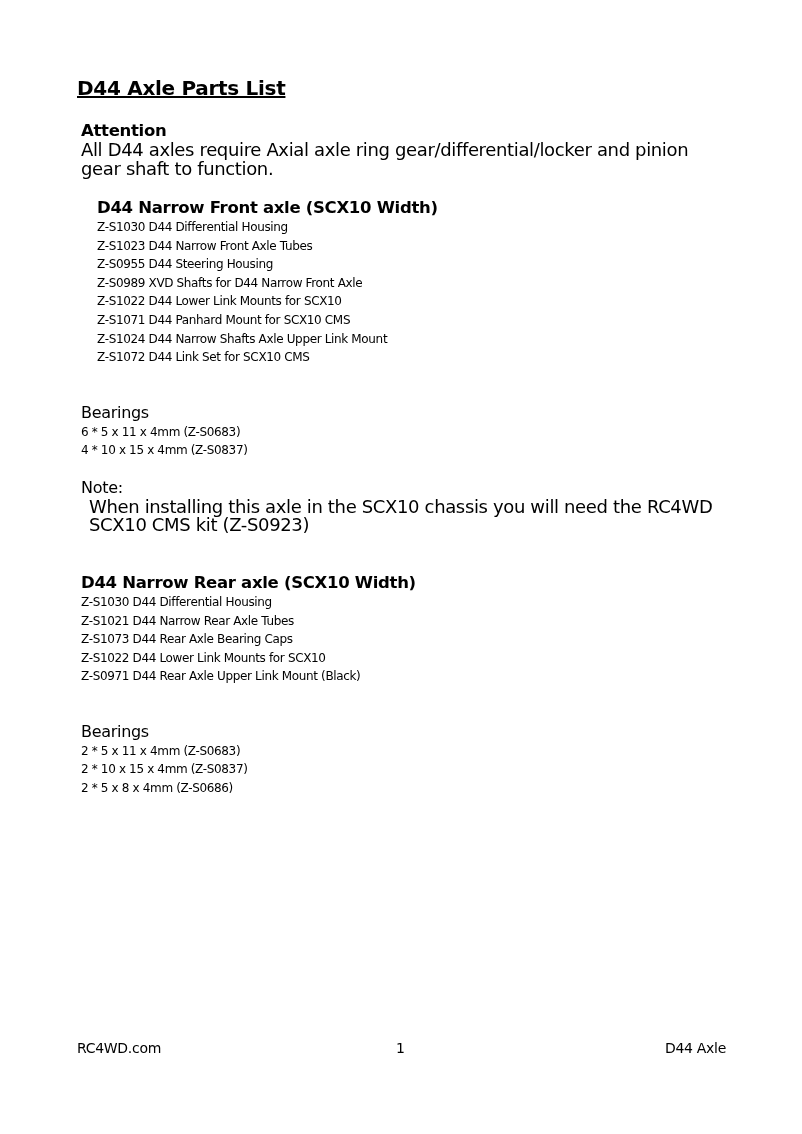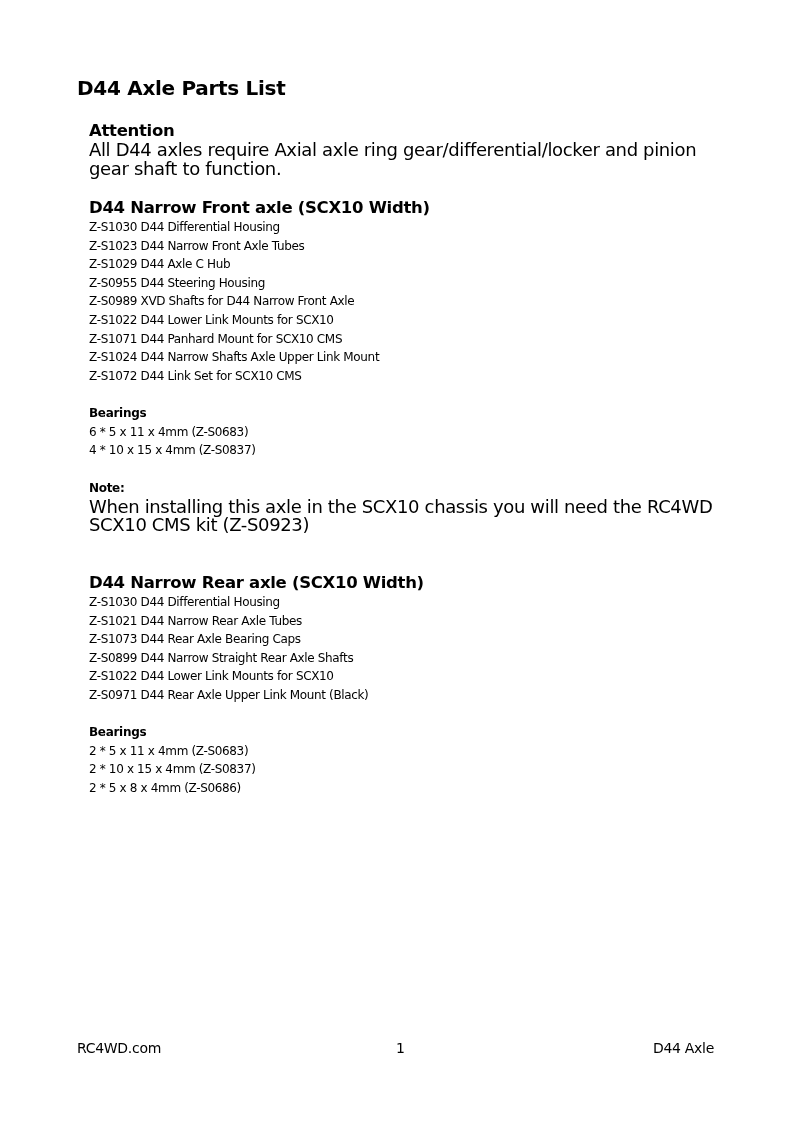--- a/index.html
+++ b/index.html
@@ -1,69 +1,67 @@
 <!DOCTYPE html>
 <html><head>
 <meta charset="utf-8">
 <style>
   html, body { margin:0; padding:0; background:#ffffff; }
   body { width:802px; height:1134px; position:relative; font-family:"DejaVu Sans", sans-serif; color:#000; overflow:hidden; }
   .page { position:absolute; left:77px; top:0; width:650px; }
-  .title { position:absolute; top:76px; left:0; font-size:20px; font-weight:bold; letter-spacing:-0.3px; white-space:nowrap; }
+  .title { position:absolute; top:76px; left:0; font-size:20px; font-weight:bold; letter-spacing:-0.3px; white-space:nowrap;text-decoration:underline; }
   .h2 { font-size:16.5px; font-weight:bold; letter-spacing:-0.3px; white-space:nowrap; line-height:20px; }
-  .h3 { font-size:12px; font-weight:bold; letter-spacing:-0.3px; line-height:18.6px; white-space:nowrap; }
+  .h3 { font-size:16px; font-weight:normal; letter-spacing:-0.3px; line-height:18.6px; white-space:nowrap; }
   .line { font-size:12px; line-height:18.6px; letter-spacing:-0.35px; white-space:nowrap; }
   .para { font-size:18px; line-height:18.6px; letter-spacing:-0.35px; }
-  .block { position:absolute; left:12px; width:650px; }
+  .block { position:absolute; left:4px; width:650px; }
   .footer { position:absolute; top:1040px; left:77px; width:649px; height:20px; font-size:14px; letter-spacing:-0.3px;text-align:center; }
   .footer .l { position:absolute; left:0; top:0; }
   .footer .c { position:absolute; left:319px; top:0; }
-  .footer .r { position:absolute; right:12px; top:0; }
+  .footer .r { position:absolute; right:0; top:0; }
 </style>
 </head>
 <body>
 
 <div class="page">
   <div class="title">D44 Axle Parts List</div>
 
   <div class="block" style="top:121px;">
     <div class="h2">Attention</div>
     <div class="para" style="width:610px;">All D44 axles require Axial axle ring gear/differential/locker and pinion gear shaft to function.</div>
   </div>
 
-  <div class="block" style="top:198px;">
+  <div class="block" style="top:198px;margin-left:16px;">
     <div class="h2">D44 Narrow Front axle (SCX10 Width)</div>
     <div class="line">Z-S1030 D44 Differential Housing</div>
     <div class="line">Z-S1023 D44 Narrow Front Axle Tubes</div>
-    <div class="line">Z-S1029 D44 Axle C Hub</div>
     <div class="line">Z-S0955 D44 Steering Housing</div>
     <div class="line">Z-S0989 XVD Shafts for D44 Narrow Front Axle</div>
     <div class="line">Z-S1022 D44 Lower Link Mounts for SCX10</div>
     <div class="line">Z-S1071 D44 Panhard Mount for SCX10 CMS</div>
     <div class="line">Z-S1024 D44 Narrow Shafts Axle Upper Link Mount</div>
     <div class="line">Z-S1072 D44 Link Set for SCX10 CMS</div>
   </div>
 
   <div class="block" style="top:404px;">
     <div class="h3">Bearings</div>
     <div class="line">6 * 5 x 11 x 4mm  (Z-S0683)</div>
     <div class="line">4 * 10 x 15 x 4mm  (Z-S0837)</div>
   </div>
 
   <div class="block" style="top:479px;">
     <div class="h3">Note:</div>
-    <div class="para" style="width:650px;">When installing this axle in the SCX10 chassis you will need the RC4WD SCX10 CMS kit (Z-S0923)</div>
+    <div class="para" style="width:650px;margin-left:8px;">When installing this axle in the SCX10 chassis you will need the RC4WD SCX10 CMS kit (Z-S0923)</div>
   </div>
 
   <div class="block" style="top:573px;">
     <div class="h2">D44 Narrow Rear axle (SCX10 Width)</div>
     <div class="line">Z-S1030 D44 Differential Housing</div>
     <div class="line">Z-S1021 D44 Narrow Rear Axle Tubes</div>
     <div class="line">Z-S1073 D44 Rear Axle Bearing Caps</div>
-    <div class="line">Z-S0899 D44 Narrow Straight Rear Axle Shafts</div>
     <div class="line">Z-S1022 D44 Lower Link Mounts for SCX10</div>
     <div class="line">Z-S0971 D44 Rear Axle Upper Link Mount (Black)</div>
   </div>
 
   <div class="block" style="top:723px;">
     <div class="h3">Bearings</div>
     <div class="line">2 * 5 x 11 x 4mm  (Z-S0683)</div>
     <div class="line">2 * 10 x 15 x 4mm  (Z-S0837)</div>
     <div class="line">2 * 5 x 8 x 4mm (Z-S0686)</div>
   </div>

